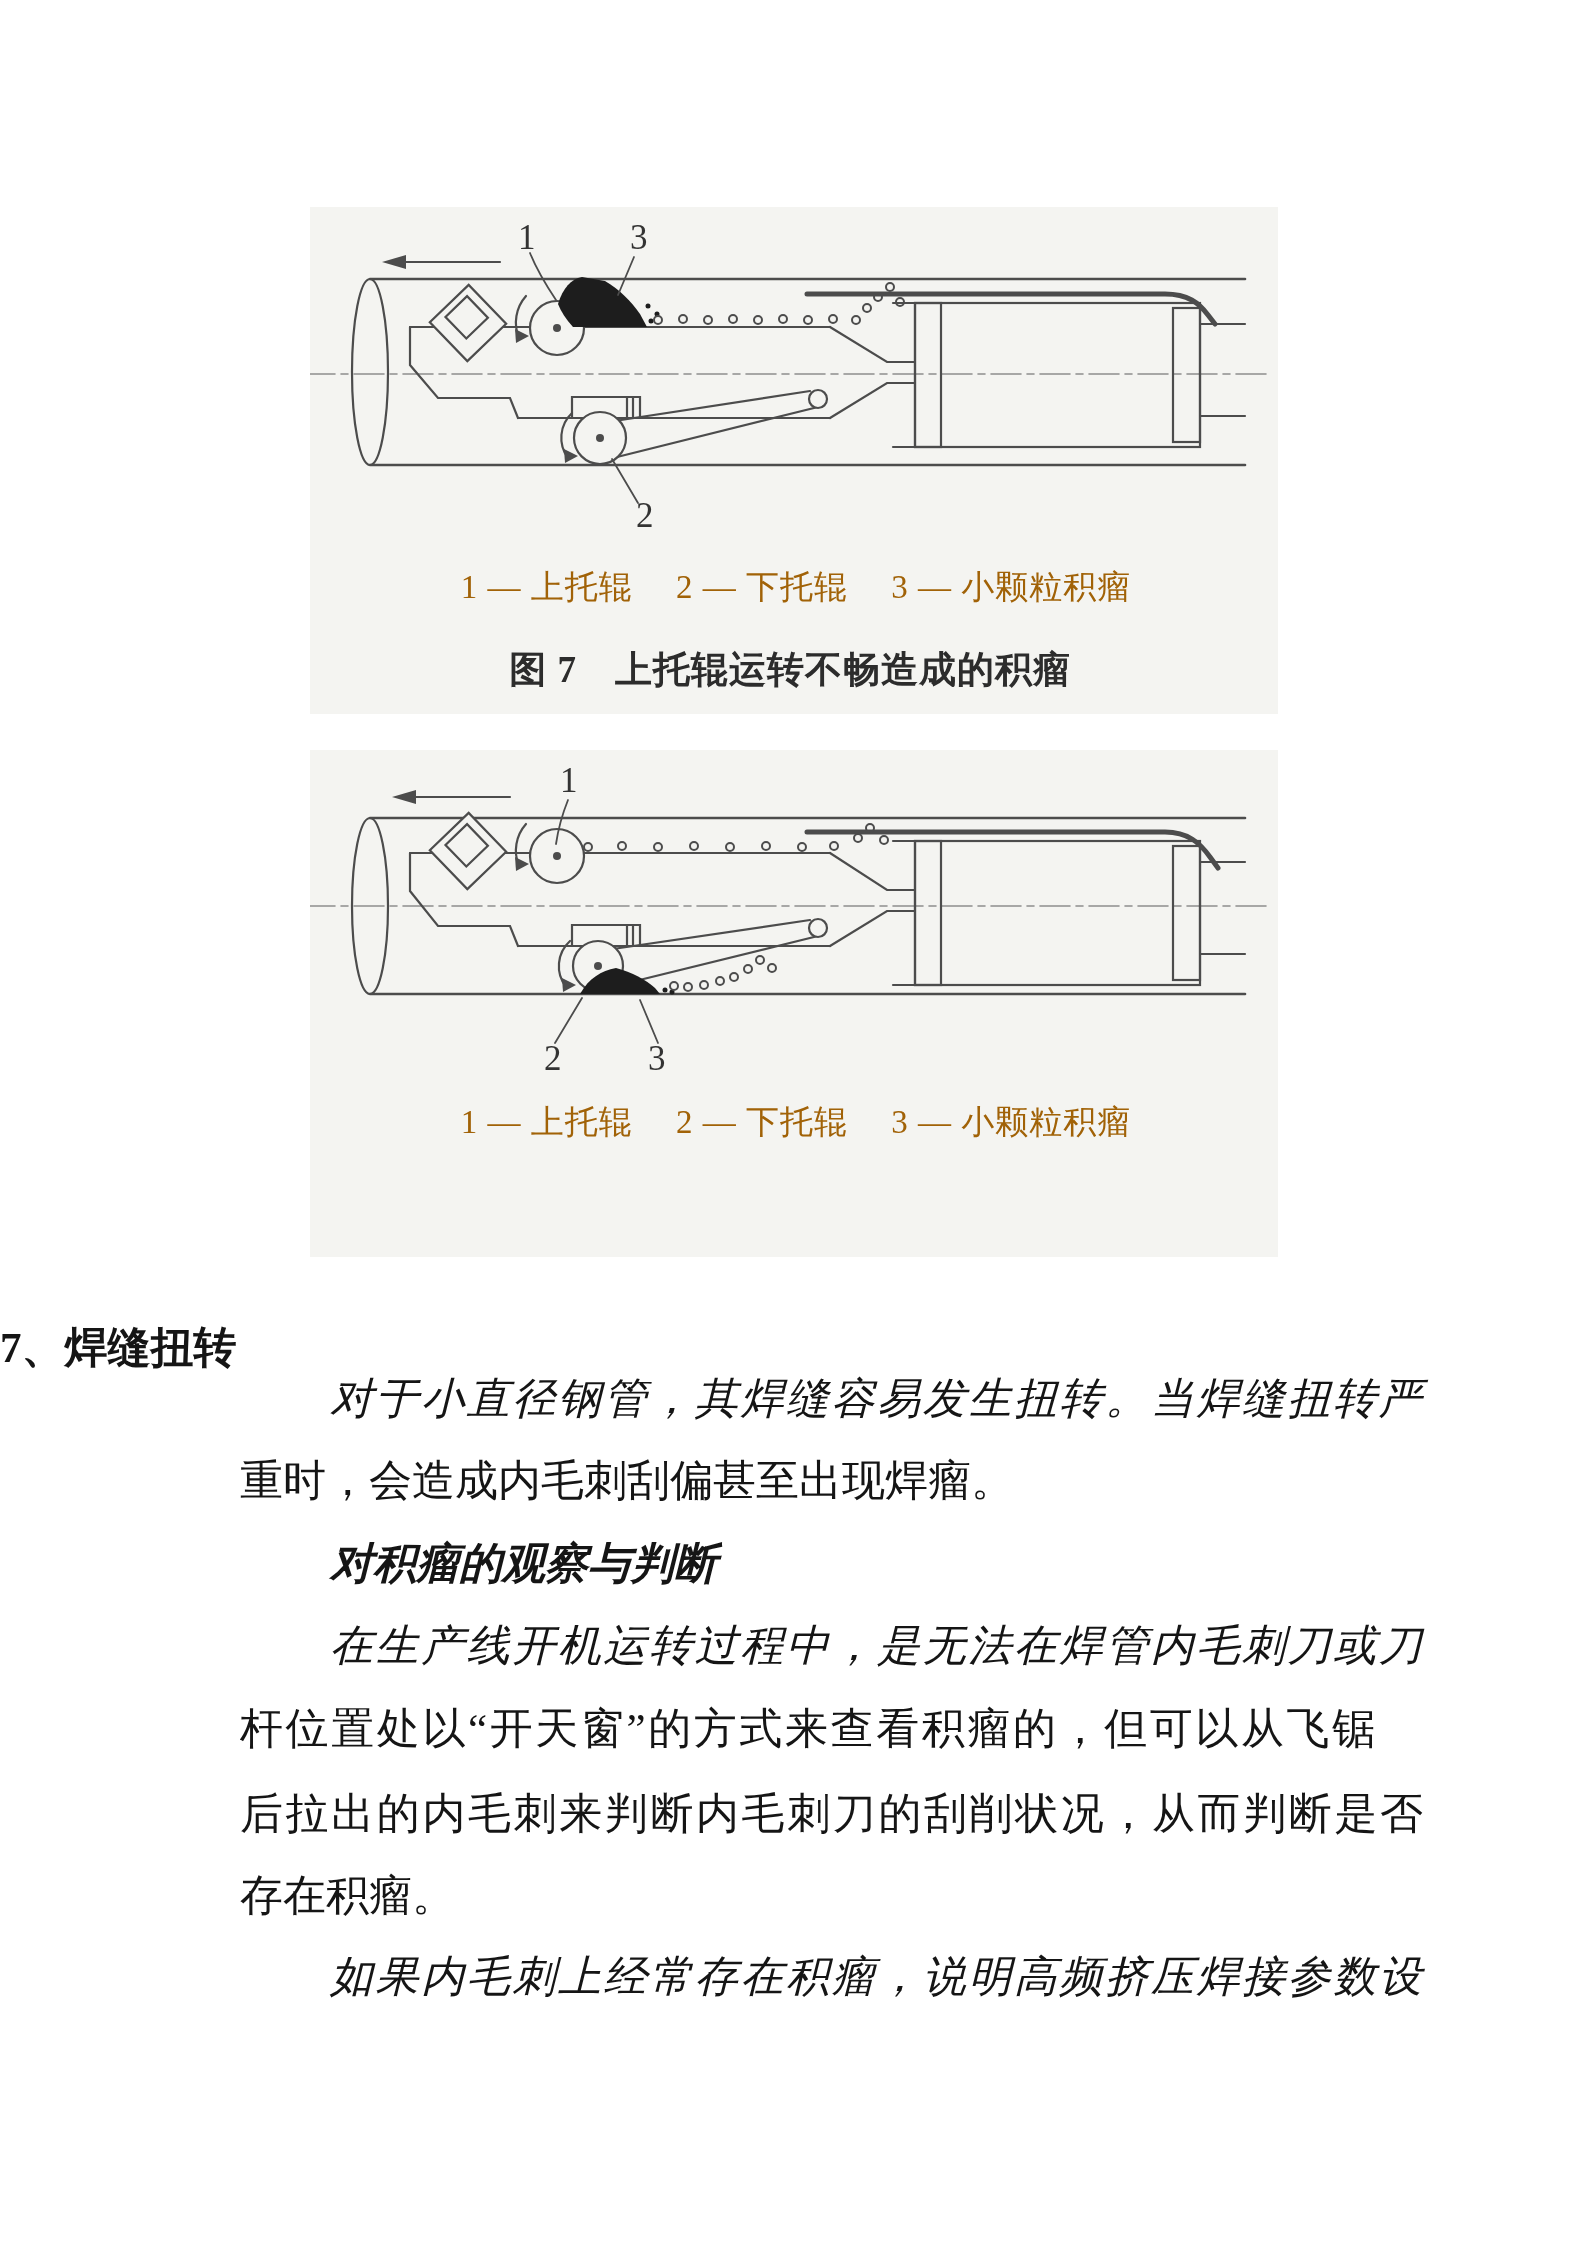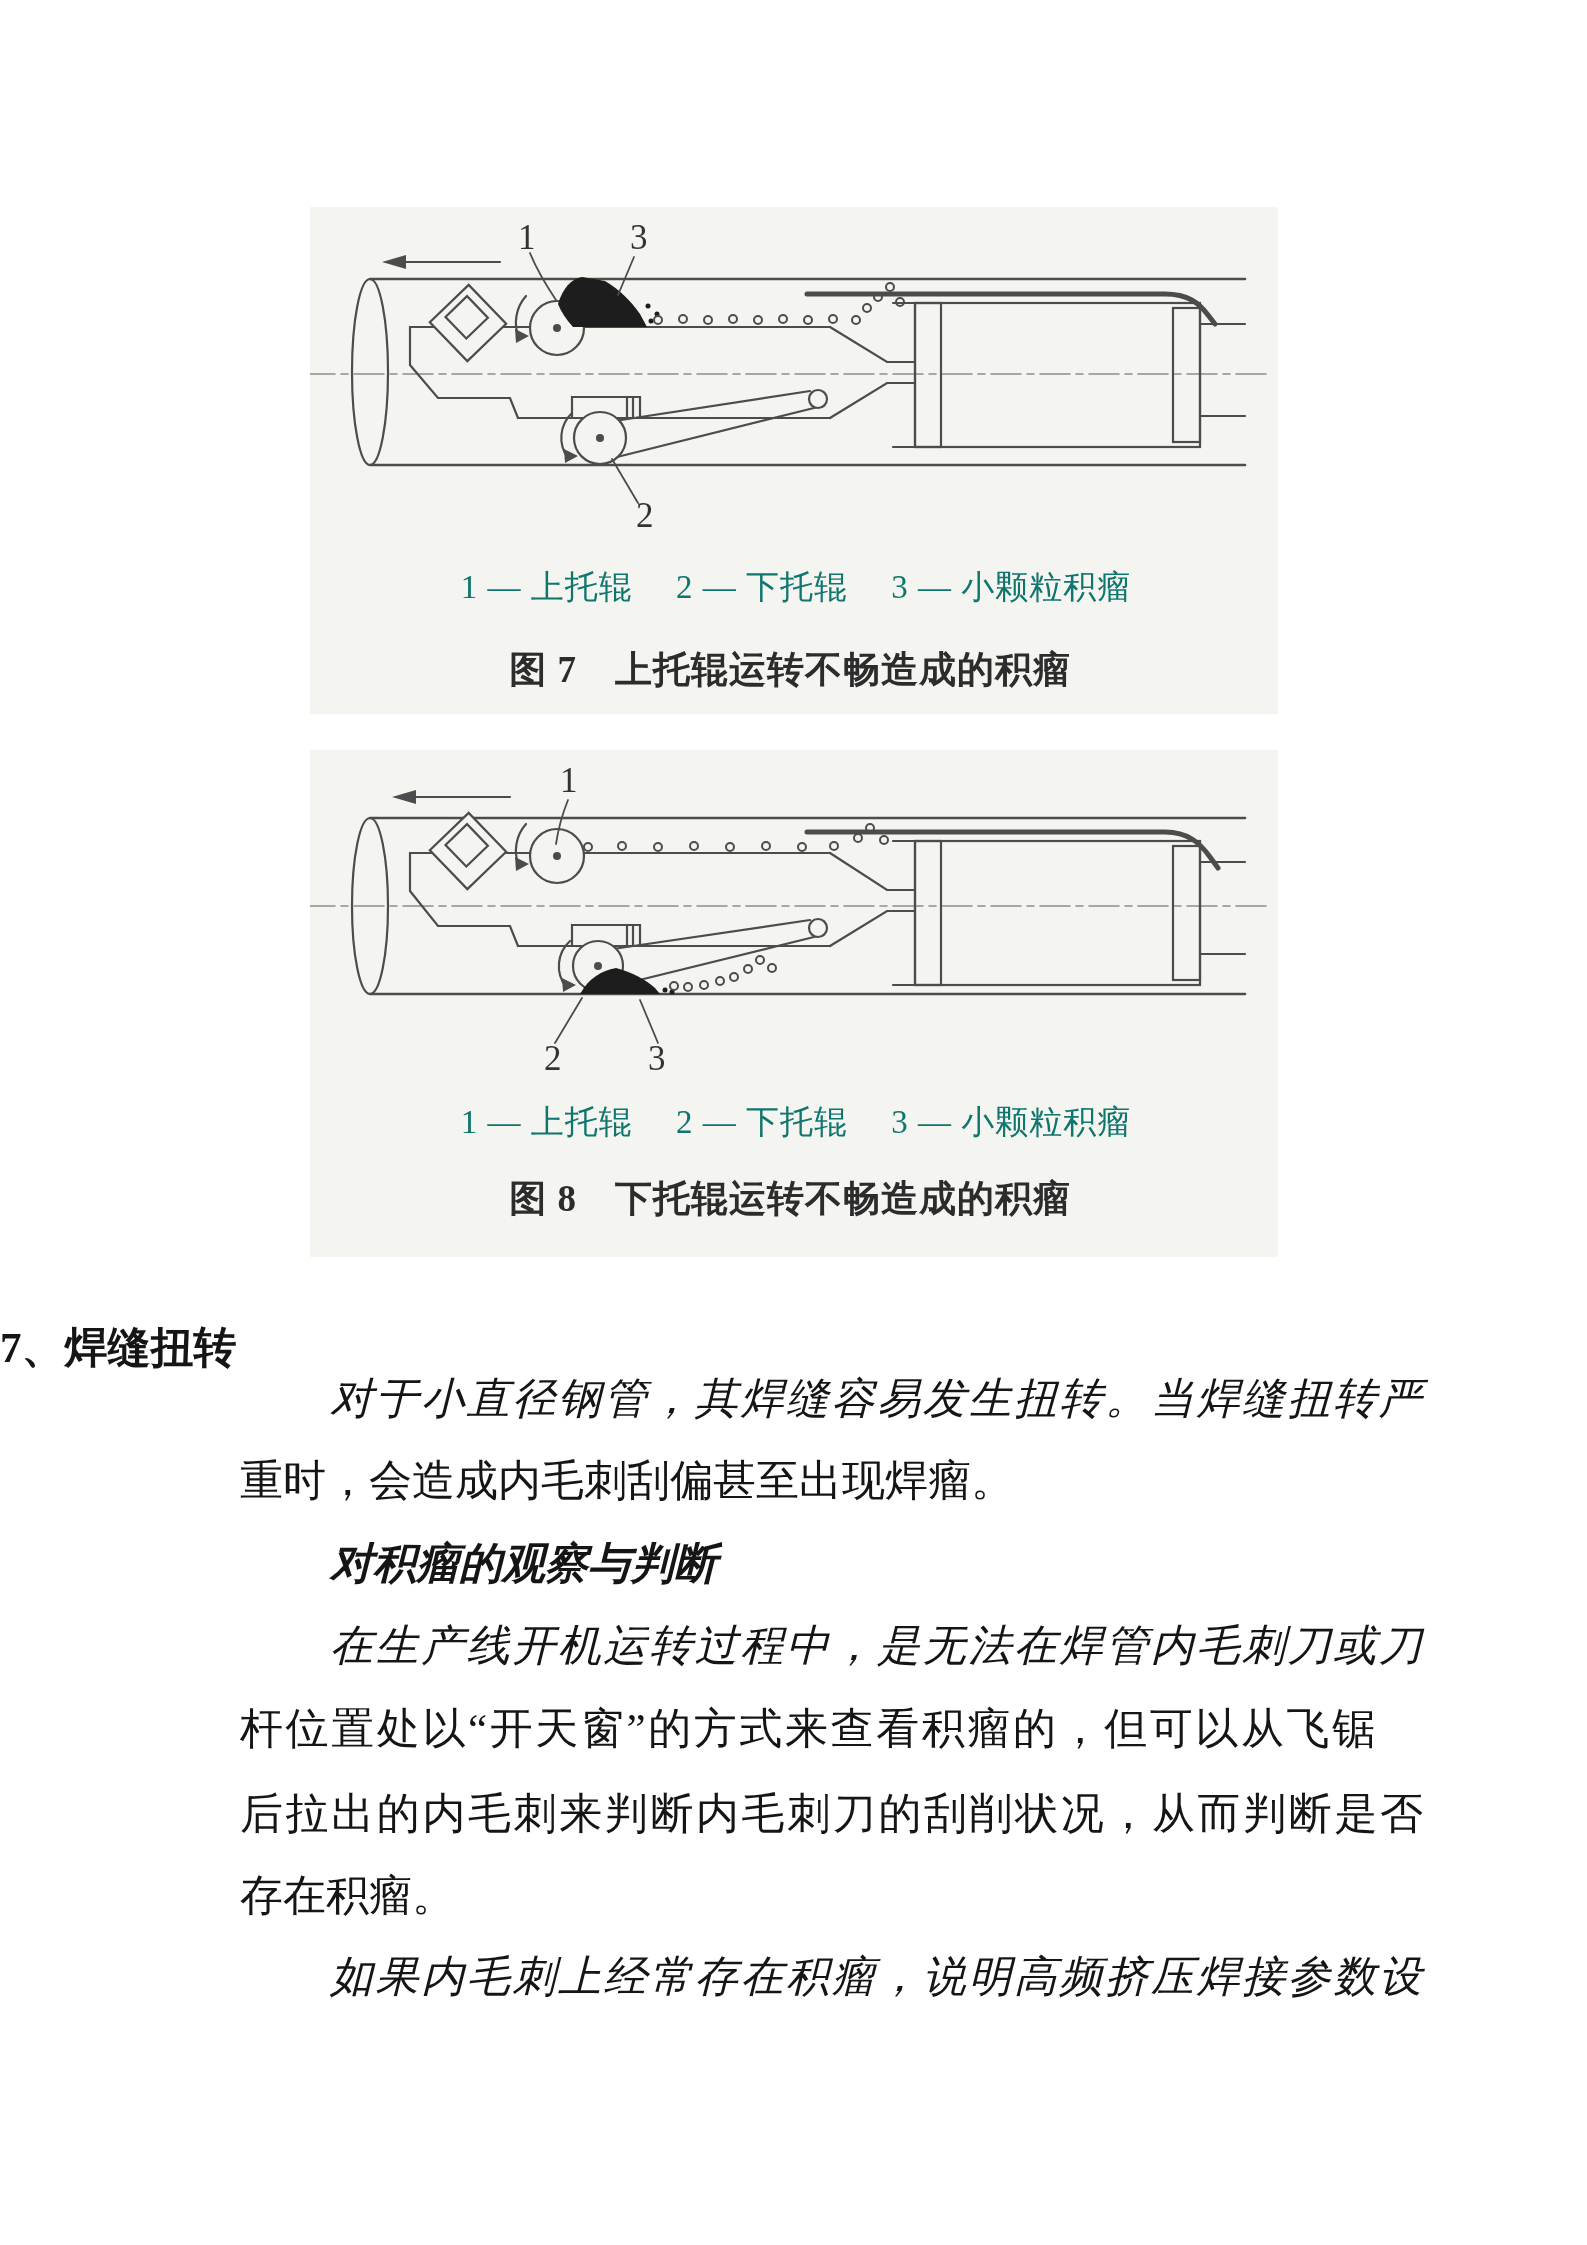--- a/index.html
+++ b/index.html
@@ -16,21 +16,21 @@
     left:310px;width:968px;height:507px;
     background:#f4f4f1;
     box-shadow:0 0 0 1px #ececе8 inset;
   }
   #fig7{top:207px;}
   #fig8{top:750px;}
   .fig-block svg{position:absolute;left:0;top:0;}
   .fig-legend{
     position:absolute;left:4px;right:0;
     text-align:center;
-    font-size:33px;color:#0f766e;
+    font-size:33px;color:#a16207;
     white-space:pre;
     letter-spacing:1px;
   }
   .fig-title{
     position:absolute;left:0;right:8px;
     text-align:center;
     font-weight:700;
     font-size:37px;color:#2c2c2c;
     white-space:pre;
     letter-spacing:1px;
@@ -240,21 +240,20 @@
           <path d="M258,50 C252,65 248,80 246,94"></path>
           <path d="M245,293 L272,248"></path>
           <path d="M348,293 L330,250"></path>
         </g>
       </g>
       <text class="svg-label" x="250" y="42">1</text>
       <text class="svg-label" x="234" y="320">2</text>
       <text class="svg-label" x="338" y="320">3</text>
     </svg>
     <div class="fig-legend">1 — 上托辊　 2 — 下托辊　 3 — 小颗粒积瘤</div>
-    <div class="fig-title">图 8　下托辊运转不畅造成的积瘤</div>
   </section>
 
   <div class="bline bold" style="top:1290px;margin-top:36px;">7、焊缝扭转</div>
   <div class="bline indent full" style="top:1377px;">对于小直径钢管，其焊缝容易发生扭转。当焊缝扭转严</div>
   <div class="bline margin" style="top:1459px;">重时，会造成内毛刺刮偏甚至出现焊瘤。</div>
   <div class="bline indent bold" style="top:1542px;">对积瘤的观察与判断</div>
   <div class="bline indent full" style="top:1624px;">在生产线开机运转过程中，是无法在焊管内毛刺刀或刀</div>
   <div class="bline margin full" style="top:1707px;">杆位置处以“开天窗”的方式来查看积瘤的，但可以从飞锯</div>
   <div class="bline margin full" style="top:1792px;">后拉出的内毛刺来判断内毛刺刀的刮削状况，从而判断是否</div>
   <div class="bline margin" style="top:1874px;">存在积瘤。</div>

